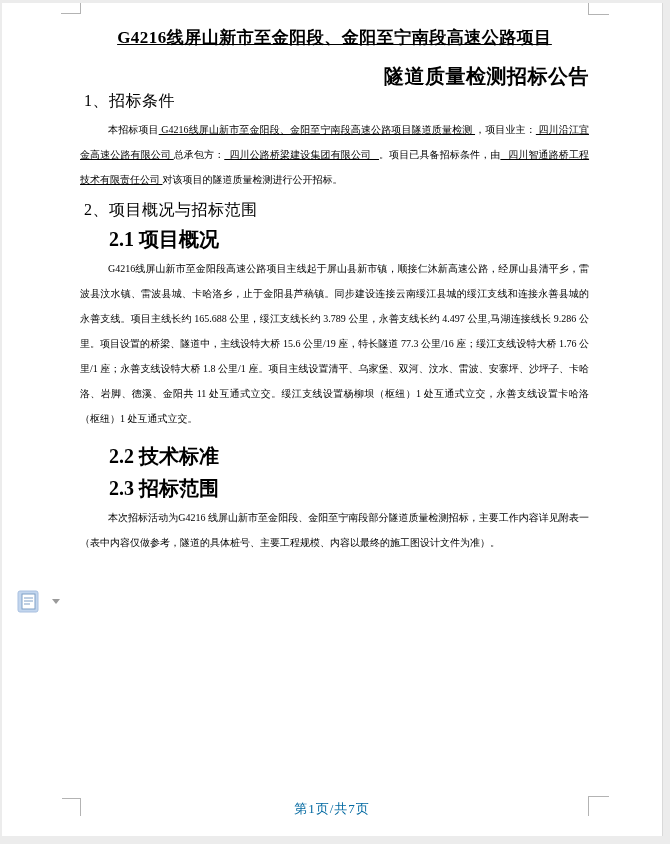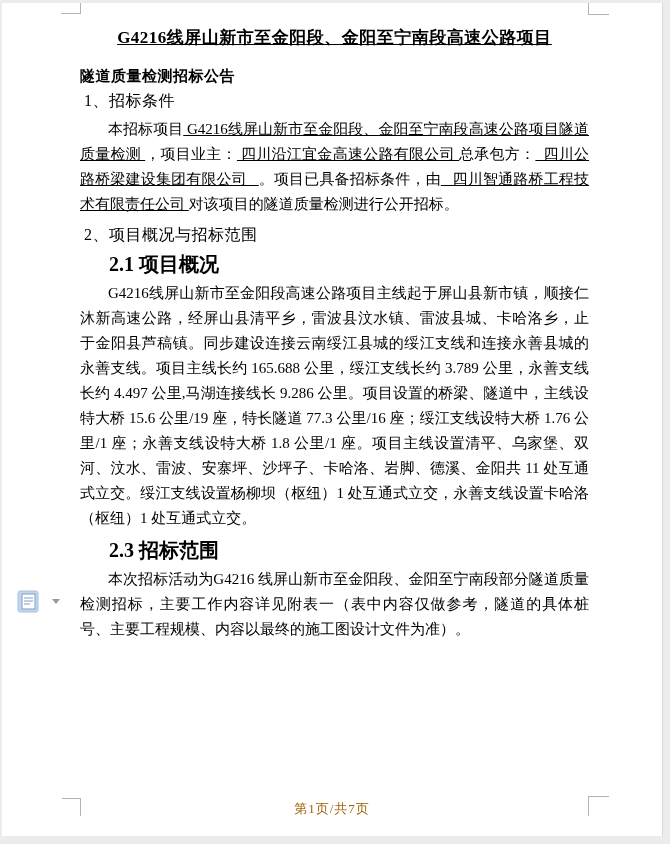--- a/index.html
+++ b/index.html
@@ -22,38 +22,38 @@
   }
   .doc-title{
     margin:0;
     font-size:17px;line-height:22px;
     font-weight:bold;text-align:center;
     text-decoration:underline;
     letter-spacing:0.5px;
   }
   .doc-subtitle{
     margin:16px 0 0 0;
-    font-size:15px;line-height:22px;
-    font-weight:bold;text-align:left;
+    font-size:20px;line-height:22px;
+    font-weight:bold;text-align:right;
     letter-spacing:0.5px;
   }
   .h-sec{
     font-size:16px;line-height:26px;font-weight:normal;
     margin:1px 0 0 4px;letter-spacing:0.5px;
   }
   .h-sec.second{margin-top:5px;}
   .h-sub{
     font-size:20px;line-height:25px;font-weight:bold;
     margin:4px 0 0 29px;
   }
   .h-sub.tech{margin-top:13px;}
   .h-sub.scope{margin-top:7px;}
   .body-p{
     margin:4px 0 0 0;
-    font-size:15px;line-height:25px;
+    font-size:10px;line-height:25px;
     text-align:justify;
     text-justify:inter-ideograph;
     text-indent:28px;
   }
   .body-p.first{margin-top:3px;}
   .body-p.flow{margin-top:0;}
   .u{text-decoration:underline;}
   
   .crop{position:absolute;}
   .crop span{position:absolute;background:#b3b3b3;display:block;}
@@ -61,21 +61,21 @@
   .crop-tl .v{left:78px;top:0;width:1px;height:11px;}
   .crop-tr .h{left:587px;top:11px;width:20px;height:1px;}
   .crop-tr .v{left:586px;top:0;width:1px;height:12px;}
   .crop-bl .h{left:60px;top:795px;width:19px;height:1px;}
   .crop-bl .v{left:78px;top:795px;width:1px;height:18px;}
   .crop-br .h{left:586px;top:793px;width:21px;height:1px;}
   .crop-br .v{left:586px;top:793px;width:1px;height:20px;}
   .footer{
     position:absolute;left:0;top:797px;width:660px;
     text-align:center;
-    font-size:13px;color:#a16207;
+    font-size:13px;color:#0369a1;
     letter-spacing:1px;
   }
   .paste-widget{
     position:absolute;left:14px;top:587px;
     width:44px;height:24px;cursor:pointer;
   }
   .paste-widget .tri{
     position:absolute;right:0;top:9px;
     width:0;height:0;
     border-left:4px solid transparent;
@@ -125,20 +125,21 @@
 
     <div class="h-sec">1、招标条件</div>
 
     <p class="body-p first"><span>本招标项目</span><span class="u">&nbsp;G4216线屏山新市至金阳段、金阳至宁南段高速公路项目隧道质量检测&nbsp;</span><span>，项目业主：</span><span class="u">&nbsp;四川沿江宜金高速公路有限公司&nbsp;</span><span>总承包方：</span><span class="u">&nbsp;&nbsp;四川公路桥梁建设集团有限公司&nbsp;&nbsp;&nbsp;</span><span>。项目已具备招标条件，由</span><span class="u">&nbsp;&nbsp;&nbsp;四川智通路桥工程技术有限责任公司&nbsp;</span><span>对该项目的隧道质量检测进行公开招标。</span></p>
 
     <div class="h-sec second">2、项目概况与招标范围</div>
 
     <div class="h-sub">2.1 项目概况</div>
     <p class="body-p">G4216线屏山新市至金阳段高速公路项目主线起于屏山县新市镇，顺接仁沐新高速公路，经屏山县清平乡，雷波县汶水镇、雷波县城、卡哈洛乡，止于金阳县芦稿镇。同步建设连接云南绥江县城的绥江支线和连接永善县城的永善支线。项目主线长约 165.688 公里，绥江支线长约 3.789 公里，永善支线长约 4.497 公里,马湖连接线长 9.286 公里。项目设置的桥梁、隧道中，主线设特大桥 15.6 公里/19 座，特长隧道 77.3 公里/16 座；绥江支线设特大桥 1.76 公里/1 座；永善支线设特大桥 1.8 公里/1 座。项目主线设置清平、乌家堡、双河、汶水、雷波、安寨坪、沙坪子、卡哈洛、岩脚、德溪、金阳共 11 处互通式立交。绥江支线设置杨柳坝（枢纽）1 处互通式立交，永善支线设置卡哈洛（枢纽）1 处互通式立交。</p>
 
+    <div class="h-sub tech">2.2 技术标准</div>
 
     <div class="h-sub scope">2.3 招标范围</div>
     <p class="body-p">本次招标活动为G4216 线屏山新市至金阳段、金阳至宁南段部分隧道质量检测招标，主要工作内容详见附表一（表中内容仅做参考，隧道的具体桩号、主要工程规模、内容以最终的施工图设计文件为准）。</p>
 
   </div>
 
   <div class="footer">第1页/共7页</div>
 
 </div>
 

